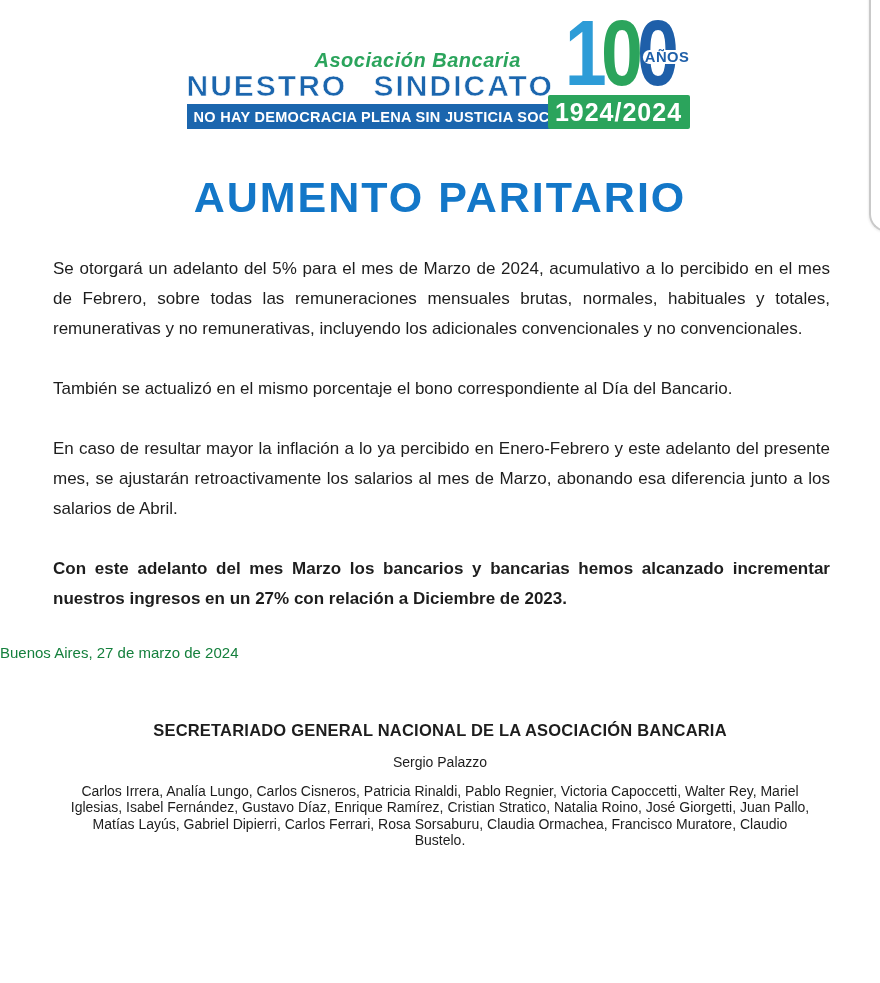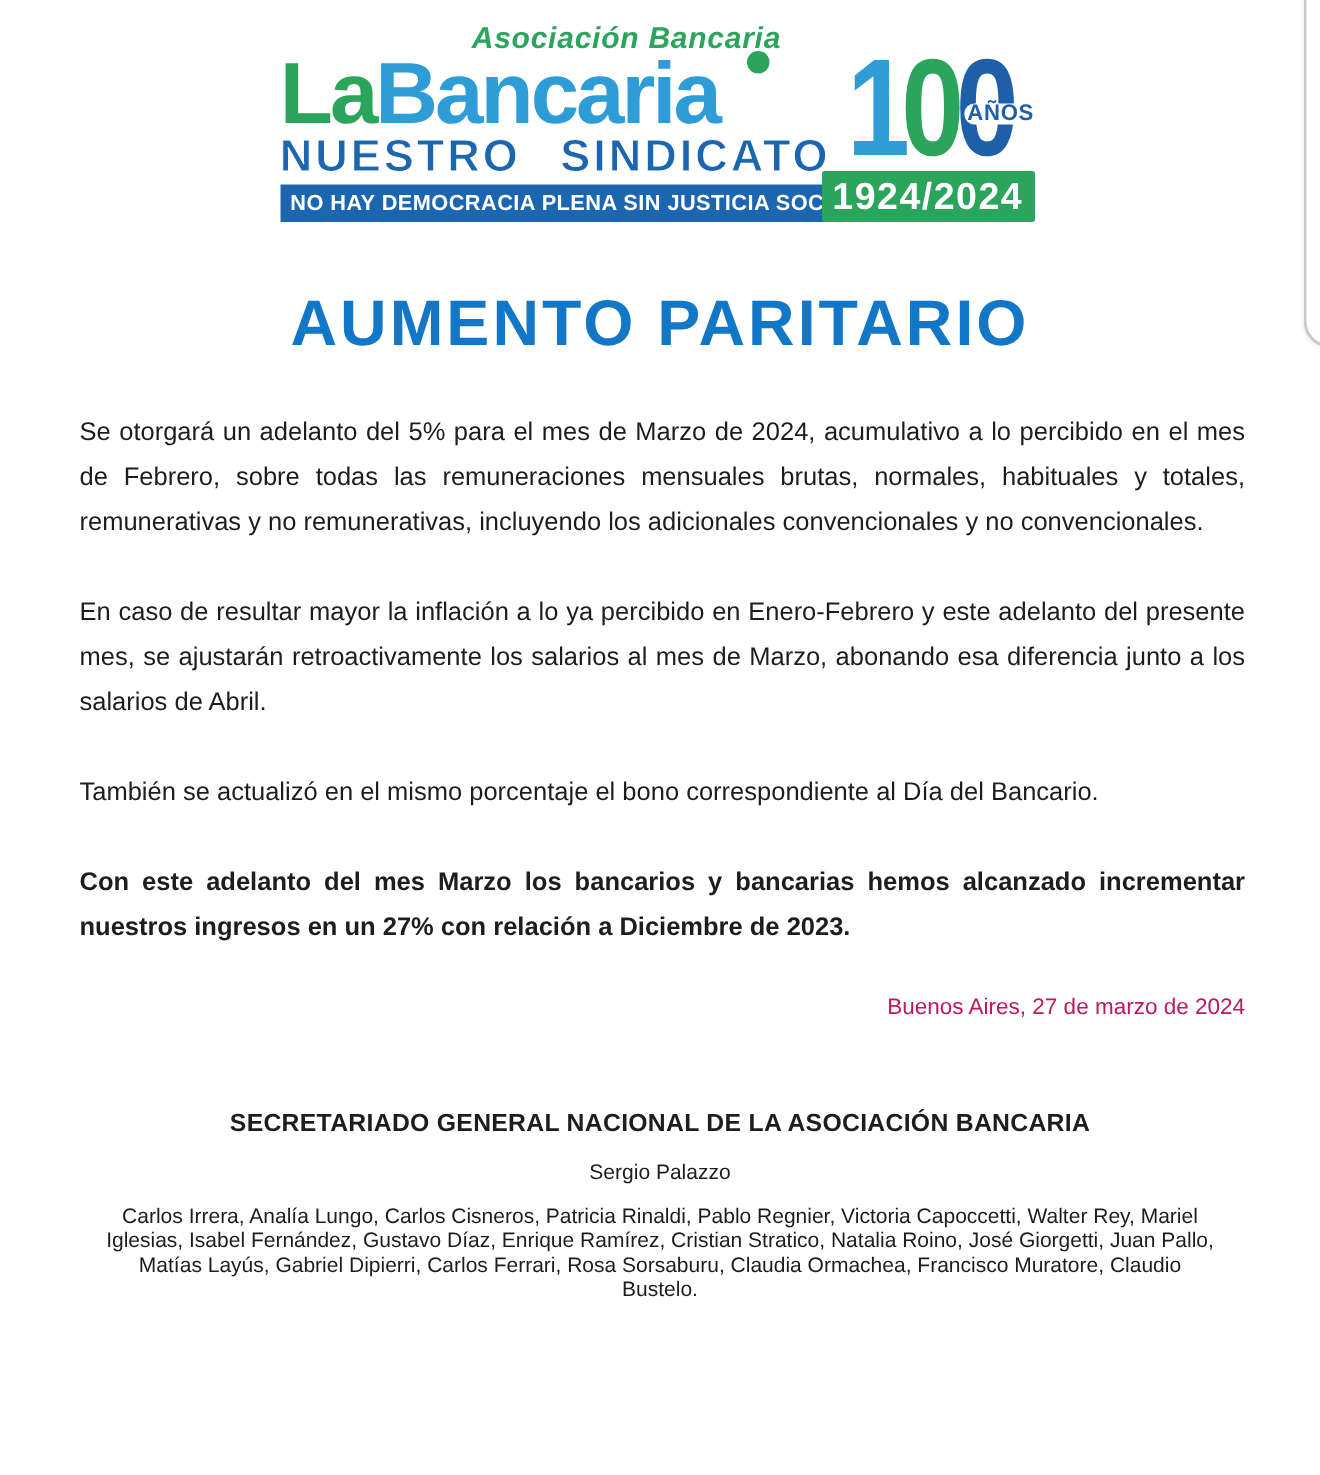--- a/index.html
+++ b/index.html
@@ -140,25 +140,25 @@
   .content p {
     font-size: 17px;
     line-height: 30px;
     text-align: justify;
     margin-bottom: 30px;
     color: #1d1d1d;
   }
   .content p.highlight { font-weight: bold; }
 
   .dateline {
-    text-align: right;
+    text-align: left;
     margin-right: 50px;
     font-size: 15px;
     margin-top: 12px;
-    color: #be185d;
+    color: #15803d;
   }
 
   
   .footer { text-align: center; margin-top: 60px; }
   .footer-heading {
     font-weight: bold;
     font-size: 16.5px;
     letter-spacing: 0.2px;
   }
   .secretary-name { font-size: 14px; margin-top: 15px; line-height: 1.1; }
@@ -173,43 +173,39 @@
 </style>
 </head>
 <body>
 
 <div class="corner-artifact"></div>
 
 <header class="logo-wrap">
   <div class="logo">
     <div class="logo-left">
       <div class="assoc-line">Asociación Bancaria</div>
-      <div class="brand-line">
-        <span class="brand-la">La</span><span class="brand-bancaria">Bancaria</span>
-        <span class="brand-dot"></span>
-      </div>
       <div class="tagline-line">NUESTRO SINDICATO</div>
       <div class="banner-line">NO HAY DEMOCRACIA PLENA SIN JUSTICIA SOCIAL</div>
     </div>
     <div class="logo-right">
       <div class="cien">
         <span class="digit-1">1</span><span class="digit-0a">0</span><span class="digit-0b">0</span>
         <span class="anios-label">AÑOS</span>
       </div>
       <div class="years-bar">1924/2024</div>
     </div>
   </div>
 </header>
 
 <h1 class="doc-title">AUMENTO PARITARIO</h1>
 
 <main class="content">
   <p>Se otorgará un adelanto del 5% para el mes de Marzo de 2024, acumulativo a lo percibido en el mes de Febrero, sobre todas las remuneraciones mensuales brutas, normales, habituales y totales, remunerativas y no remunerativas, incluyendo los adicionales convencionales y no convencionales.</p>
+  <p>También se actualizó en el mismo porcentaje el bono correspondiente al Día del Bancario.</p>
   <p>En caso de resultar mayor la inflación a lo ya percibido en Enero-Febrero y este adelanto del presente mes, se ajustarán retroactivamente los salarios al mes de Marzo, abonando esa diferencia junto a los salarios de Abril.</p>
-  <p>También se actualizó en el mismo porcentaje el bono correspondiente al Día del Bancario.</p>
   <p class="highlight">Con este adelanto del mes Marzo los bancarios y bancarias hemos alcanzado incrementar nuestros ingresos en un 27% con relación a Diciembre de 2023.</p>
 </main>
 
 <div class="dateline">Buenos Aires, 27 de marzo de 2024</div>
 
 <footer class="footer">
   <div class="footer-heading">SECRETARIADO GENERAL NACIONAL DE LA ASOCIACIÓN BANCARIA</div>
   <div class="secretary-name">Sergio Palazzo</div>
   <div class="members">Carlos Irrera, Analía Lungo, Carlos Cisneros, Patricia Rinaldi, Pablo Regnier, Victoria Capoccetti, Walter Rey, Mariel Iglesias, Isabel Fernández, Gustavo Díaz, Enrique Ramírez, Cristian Stratico, Natalia Roino, José Giorgetti, Juan Pallo, Matías Layús, Gabriel Dipierri, Carlos Ferrari, Rosa Sorsaburu, Claudia Ormachea, Francisco Muratore, Claudio Bustelo.</div>
 

